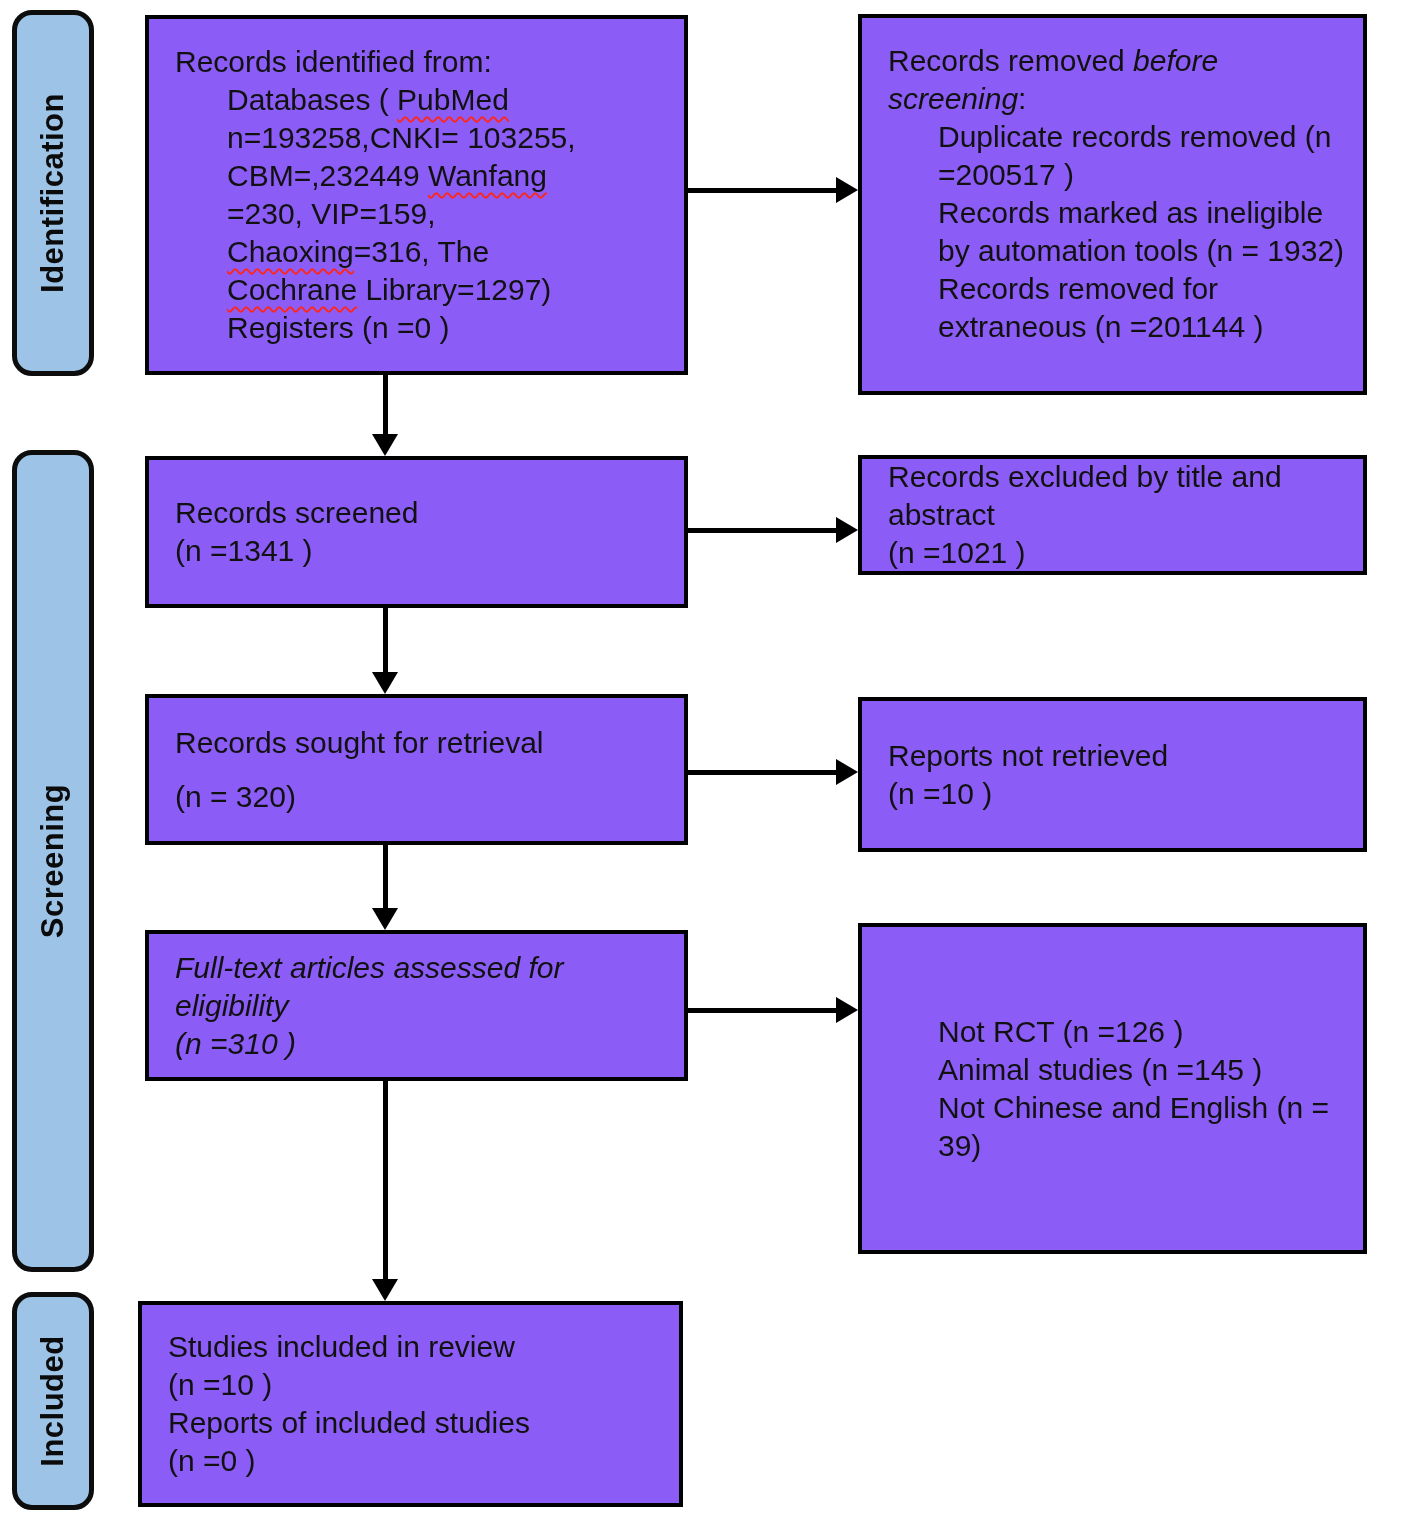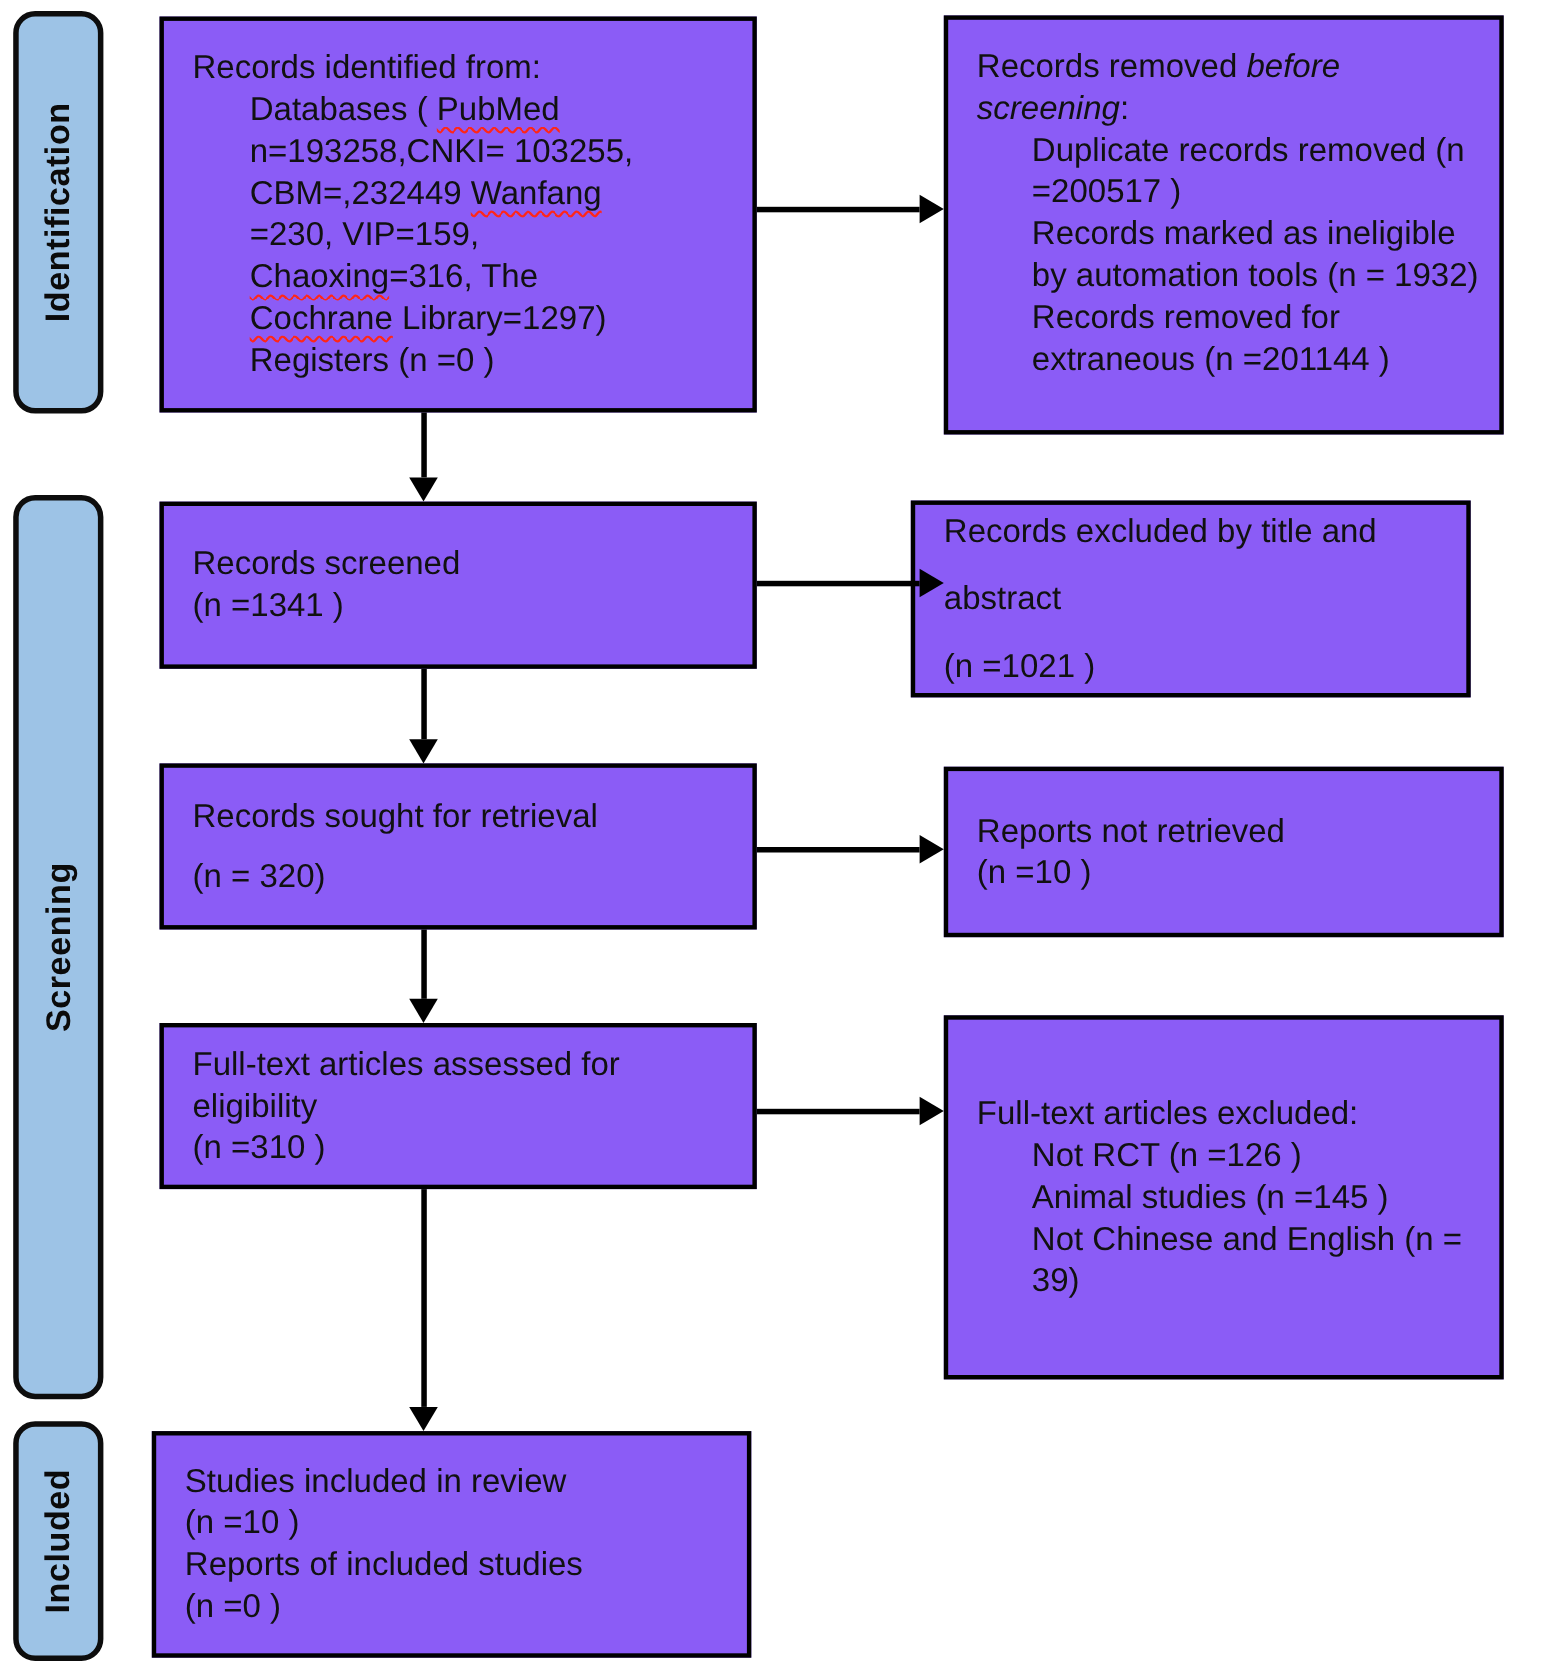--- a/index.html
+++ b/index.html
@@ -72,44 +72,43 @@
     <div class="ln item"><span>Duplicate records removed (n =200517 )</span></div>
     <div class="ln item"><span>Records marked as ineligible by automation tools (n = 1932)</span></div>
     <div class="ln item"><span>Records removed for extraneous (n =201144 )</span></div>
   </div>
 
   <div class="box center" style="left:145px;top:456px;width:543px;height:152px;">
     <div class="ln"><span>Records screened</span></div>
     <div class="ln"><span>(n =1341 )</span></div>
   </div>
 
-  <div class="box center" style="left:828px;top:455px;width:509px;height:179px;gap:23px;">
+  <div class="box center" style="left:858px;top:455px;width:509px;height:120px;">
     <div class="ln"><span>Records excluded by title and</span></div>
     <div class="ln"><span>abstract</span></div>
     <div class="ln"><span>(n =1021 )</span></div>
   </div>
 
   <div class="box center" style="left:145px;top:694px;width:543px;height:151px;gap:16px;">
     <div class="ln"><span>Records sought for retrieval</span></div>
     <div class="ln"><span>(n = 320)</span></div>
   </div>
 
   <div class="box center" style="left:858px;top:697px;width:509px;height:155px;">
     <div class="ln"><span>Reports not retrieved</span></div>
     <div class="ln"><span>(n =10 )</span></div>
   </div>
 
-  <div class="box center" style="left:145px;top:930px;width:543px;height:151px;">
+  <div class="box center" style="left:145px;top:930px;width:543px;height:151px;font-style:italic;">
     <div class="ln"><span>Full-text articles assessed for</span></div>
     <div class="ln"><span>eligibility</span></div>
     <div class="ln"><span>(n =310 )</span></div>
   </div>
 
   <div class="box center wrap" style="left:858px;top:923px;width:509px;height:331px;">
-    <div class="ln"><span>Full-text articles excluded:</span></div>
     <div class="ln item"><span>Not RCT (n =126 )</span></div>
     <div class="ln item"><span>Animal studies (n =145 )</span></div>
     <div class="ln item"><span>Not Chinese and English (n = 39)</span></div>
   </div>
 
   <div class="box center" style="left:138px;top:1301px;width:545px;height:206px;">
     <div class="ln"><span>Studies included in review</span></div>
     <div class="ln"><span>(n =10 )</span></div>
     <div class="ln"><span>Reports of included studies</span></div>
     <div class="ln"><span>(n =0 )</span></div>

